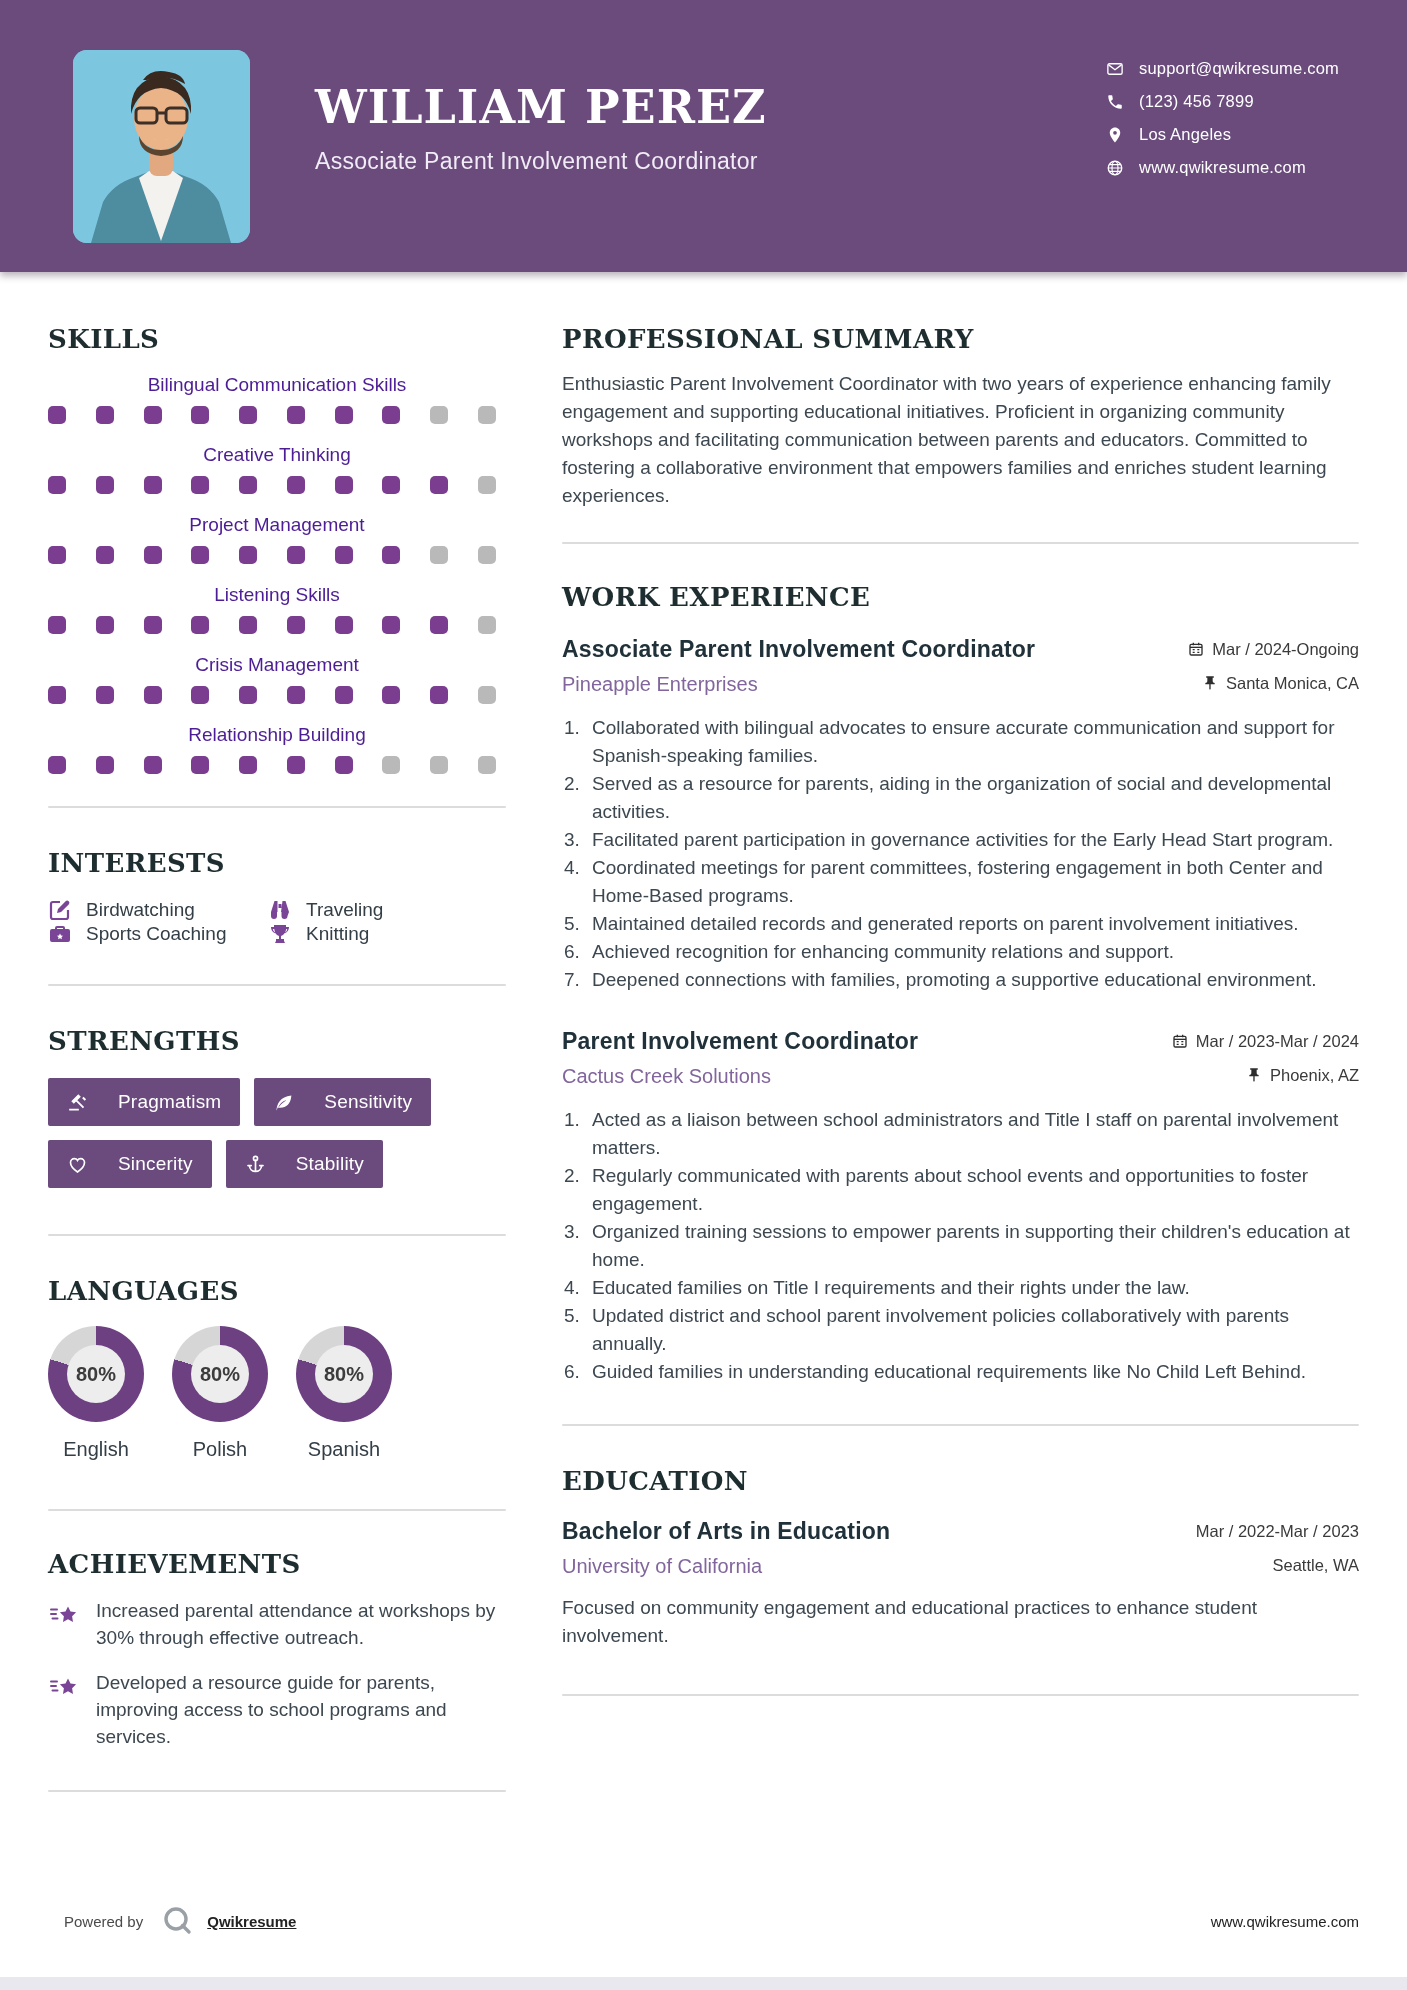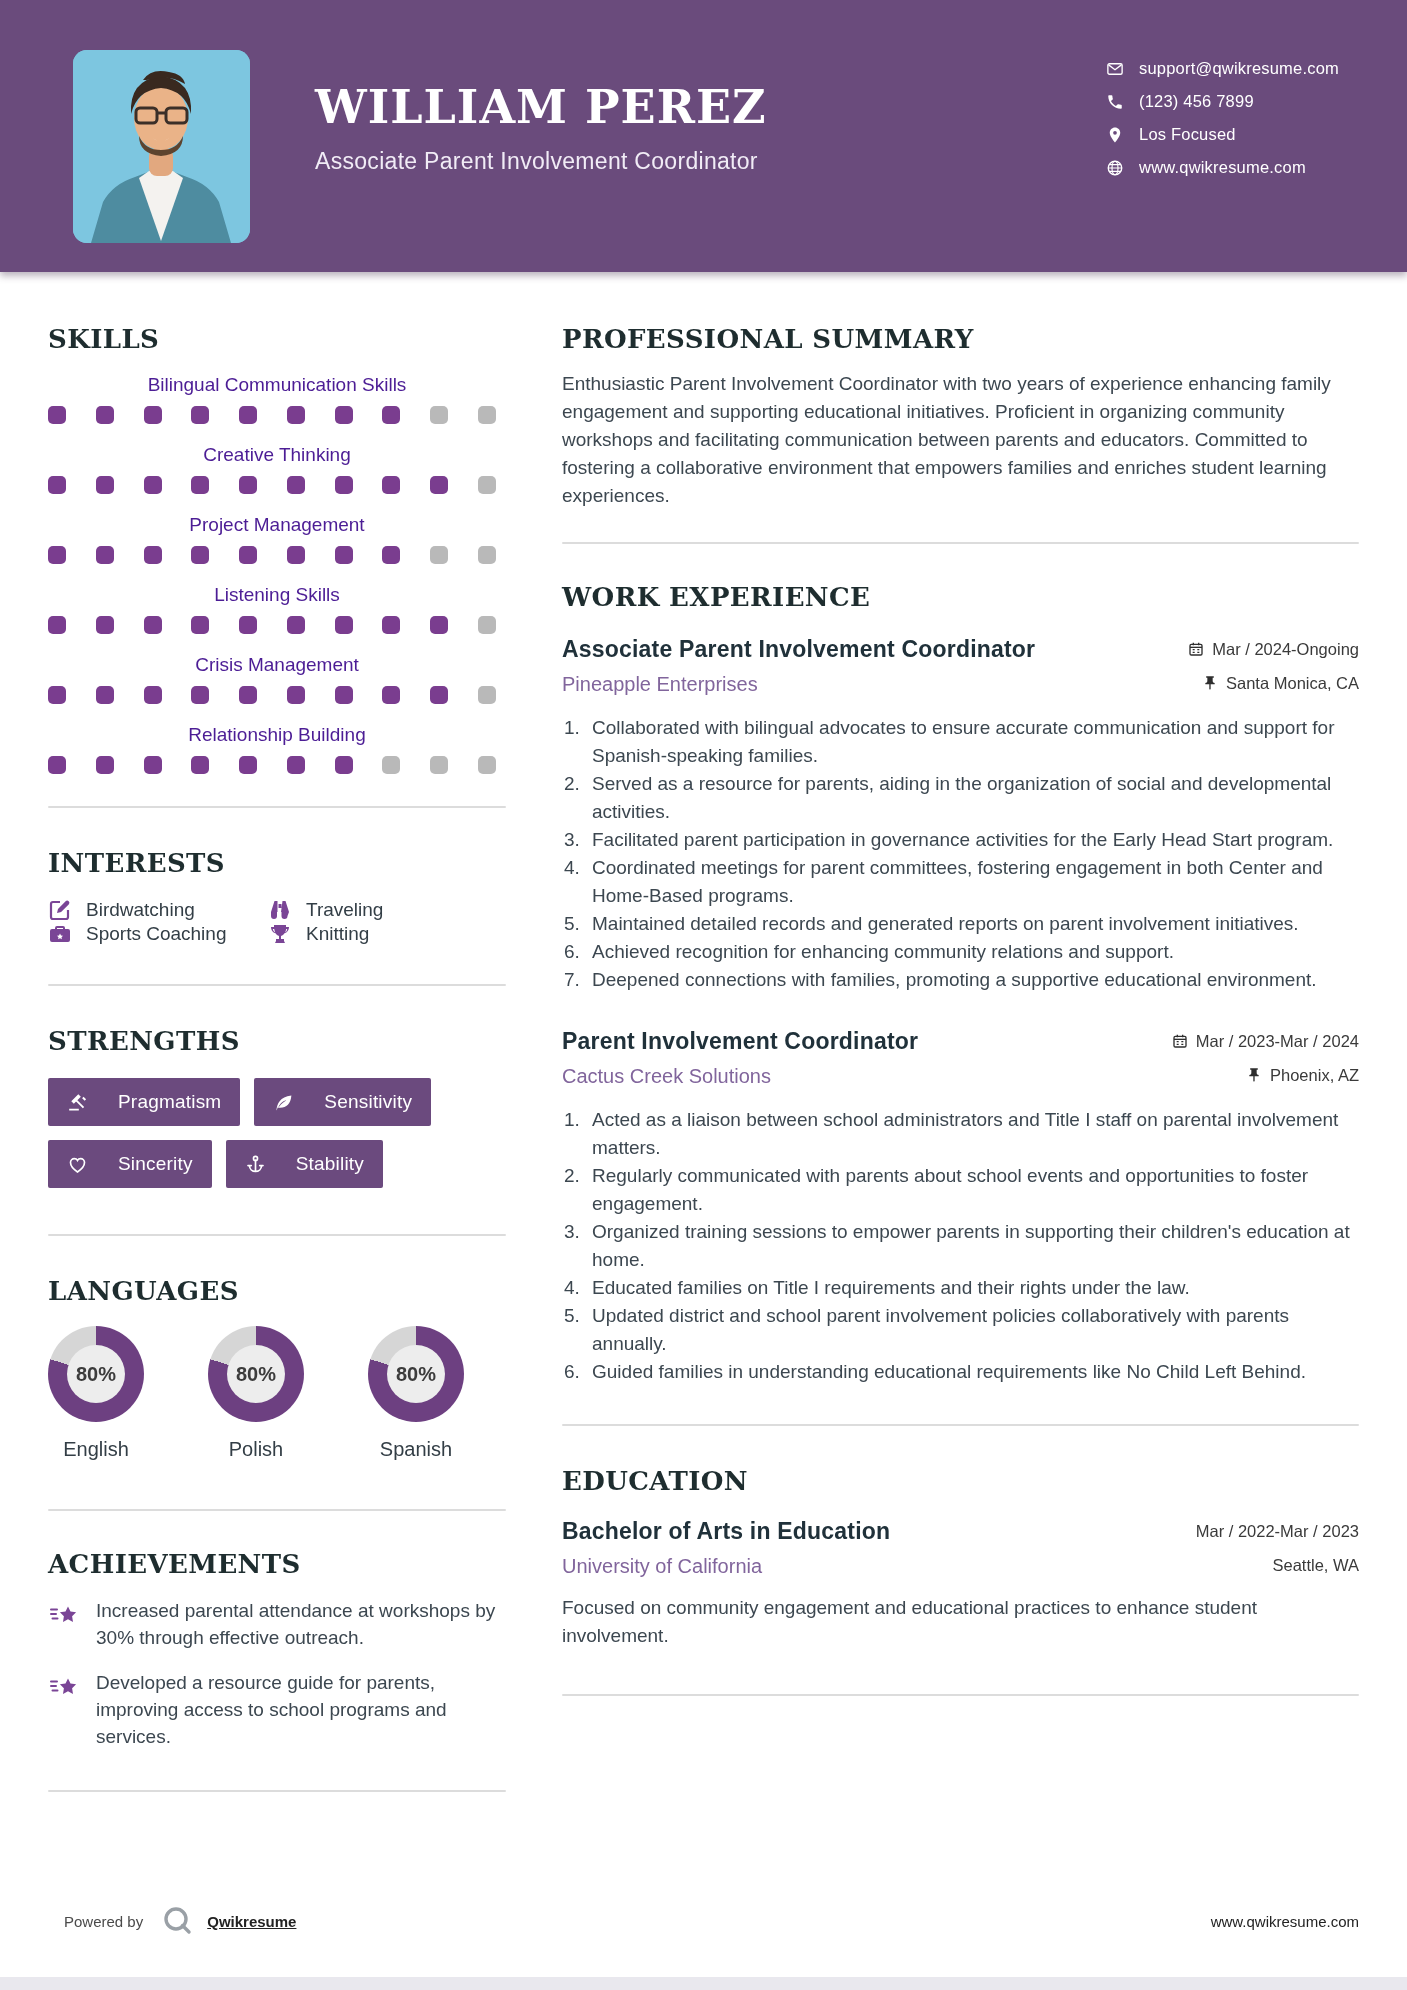--- a/index.html
+++ b/index.html
@@ -65,21 +65,21 @@
   .badge {
     display:inline-flex; align-items:center; background:#6b4a7e; color:#fff;
     padding:13px 19px; border-radius:2px;gap:18px;
   }
   .bi { width:21px; height:21px; color:#fff; margin-right:12px; }
   .badge .lbl { font-size:19px; letter-spacing:.2px; }
   .strengths-div { margin-top:46px; }
 
   
   .langs-head { margin-top:40px; }
-  .langs { display:flex; gap:64px; margin-top:20px; }
+  .langs { display:flex; gap:28px; margin-top:20px; }
   .lang { width:96px; text-align:center; }
   .donut { width:96px; height:96px; border-radius:50%; position:relative; }
   .donut-hole {
     position:absolute; left:19px; top:19px; width:58px; height:58px; border-radius:50%;
     background:#ededed; display:flex; align-items:center; justify-content:center;
     font-size:20px; font-weight:700; color:#3c3c3c;
   }
   .lang .lbl { margin-top:16px; font-size:20px; color:#333e46; }
   .langs-div { margin-top:48px; }
 
@@ -172,21 +172,21 @@
             </svg>
           </span>
           <span class="ctext">(123) 456 7899</span>
         </li>
         <li>
           <span class="cicon">
             <svg viewBox="0 0 24 24">
               <path fill="currentColor" d="M12 2C8.1 2 5 5.1 5 9c0 5.2 7 13 7 13s7-7.8 7-13c0-3.9-3.1-7-7-7zm0 9.5A2.5 2.5 0 1 1 12 6.5a2.5 2.5 0 0 1 0 5z"></path>
             </svg>
           </span>
-          <span class="ctext">Los Focused</span>
+          <span class="ctext">Los Angeles</span>
         </li>
         <li>
           <span class="cicon">
             <svg viewBox="0 0 24 24">
               <circle cx="12" cy="12" r="9" fill="none" stroke="currentColor" stroke-width="1.8"></circle>
               <ellipse cx="12" cy="12" rx="4" ry="9" fill="none" stroke="currentColor" stroke-width="1.6"></ellipse>
               <path d="M3.5 12h17M4.5 7.5h15M4.5 16.5h15" stroke="currentColor" stroke-width="1.6"></path>
             </svg>
           </span>
           <span class="ctext">www.qwikresume.com</span>

